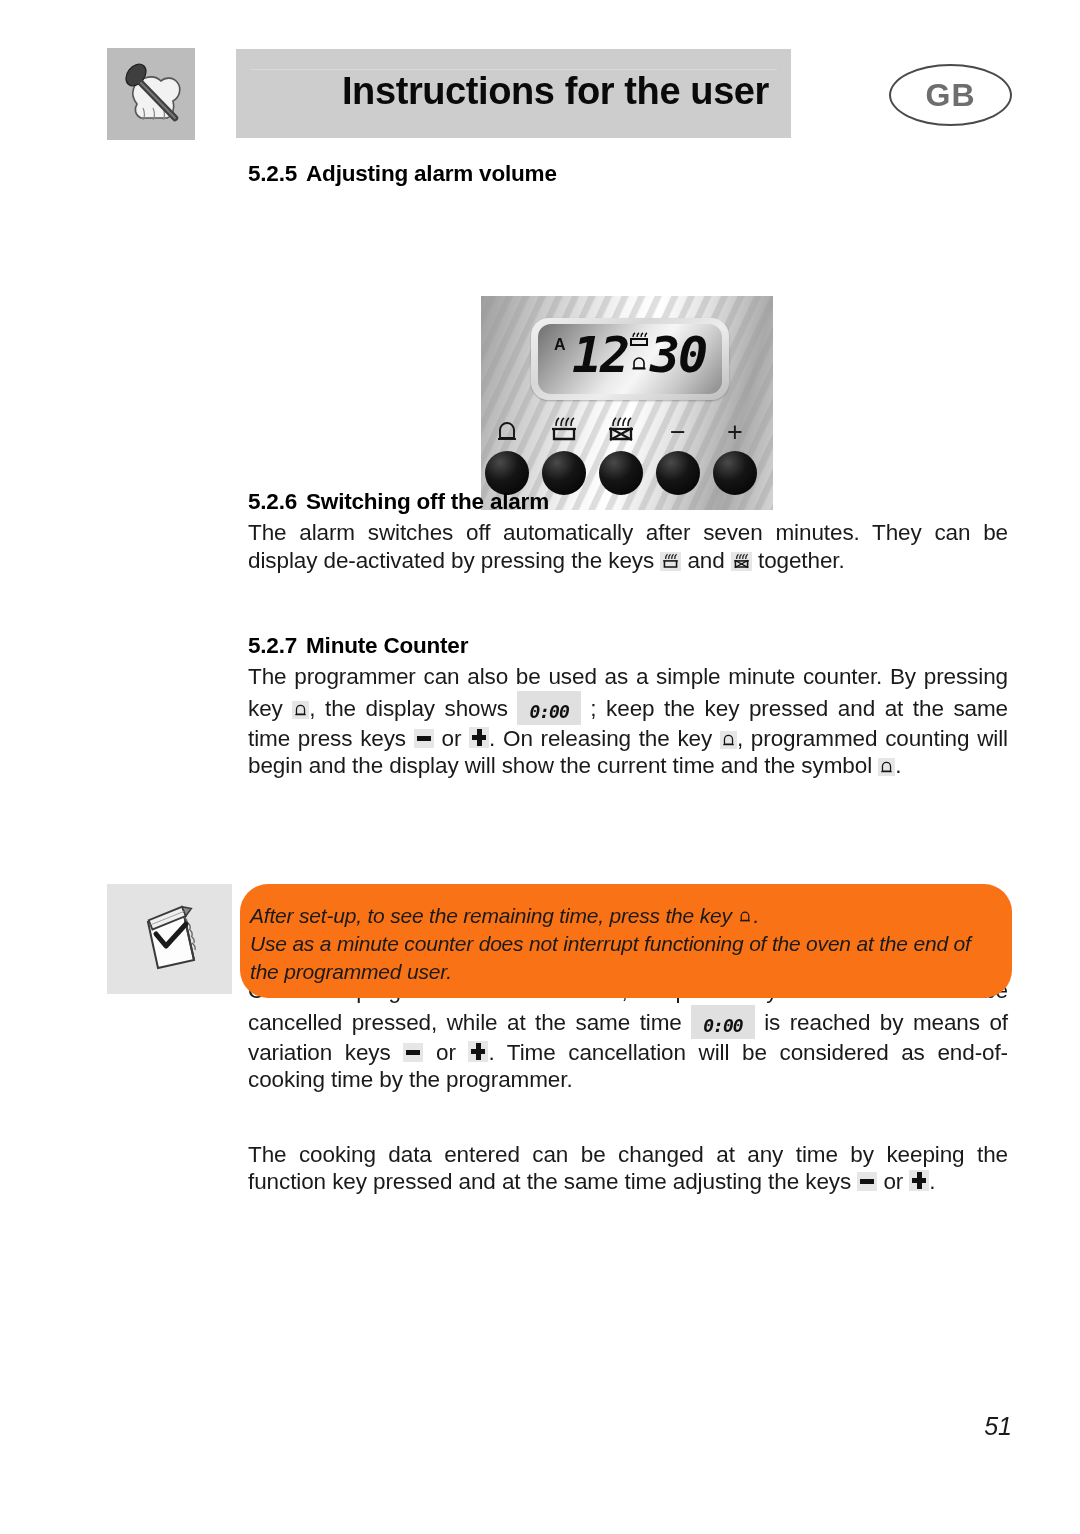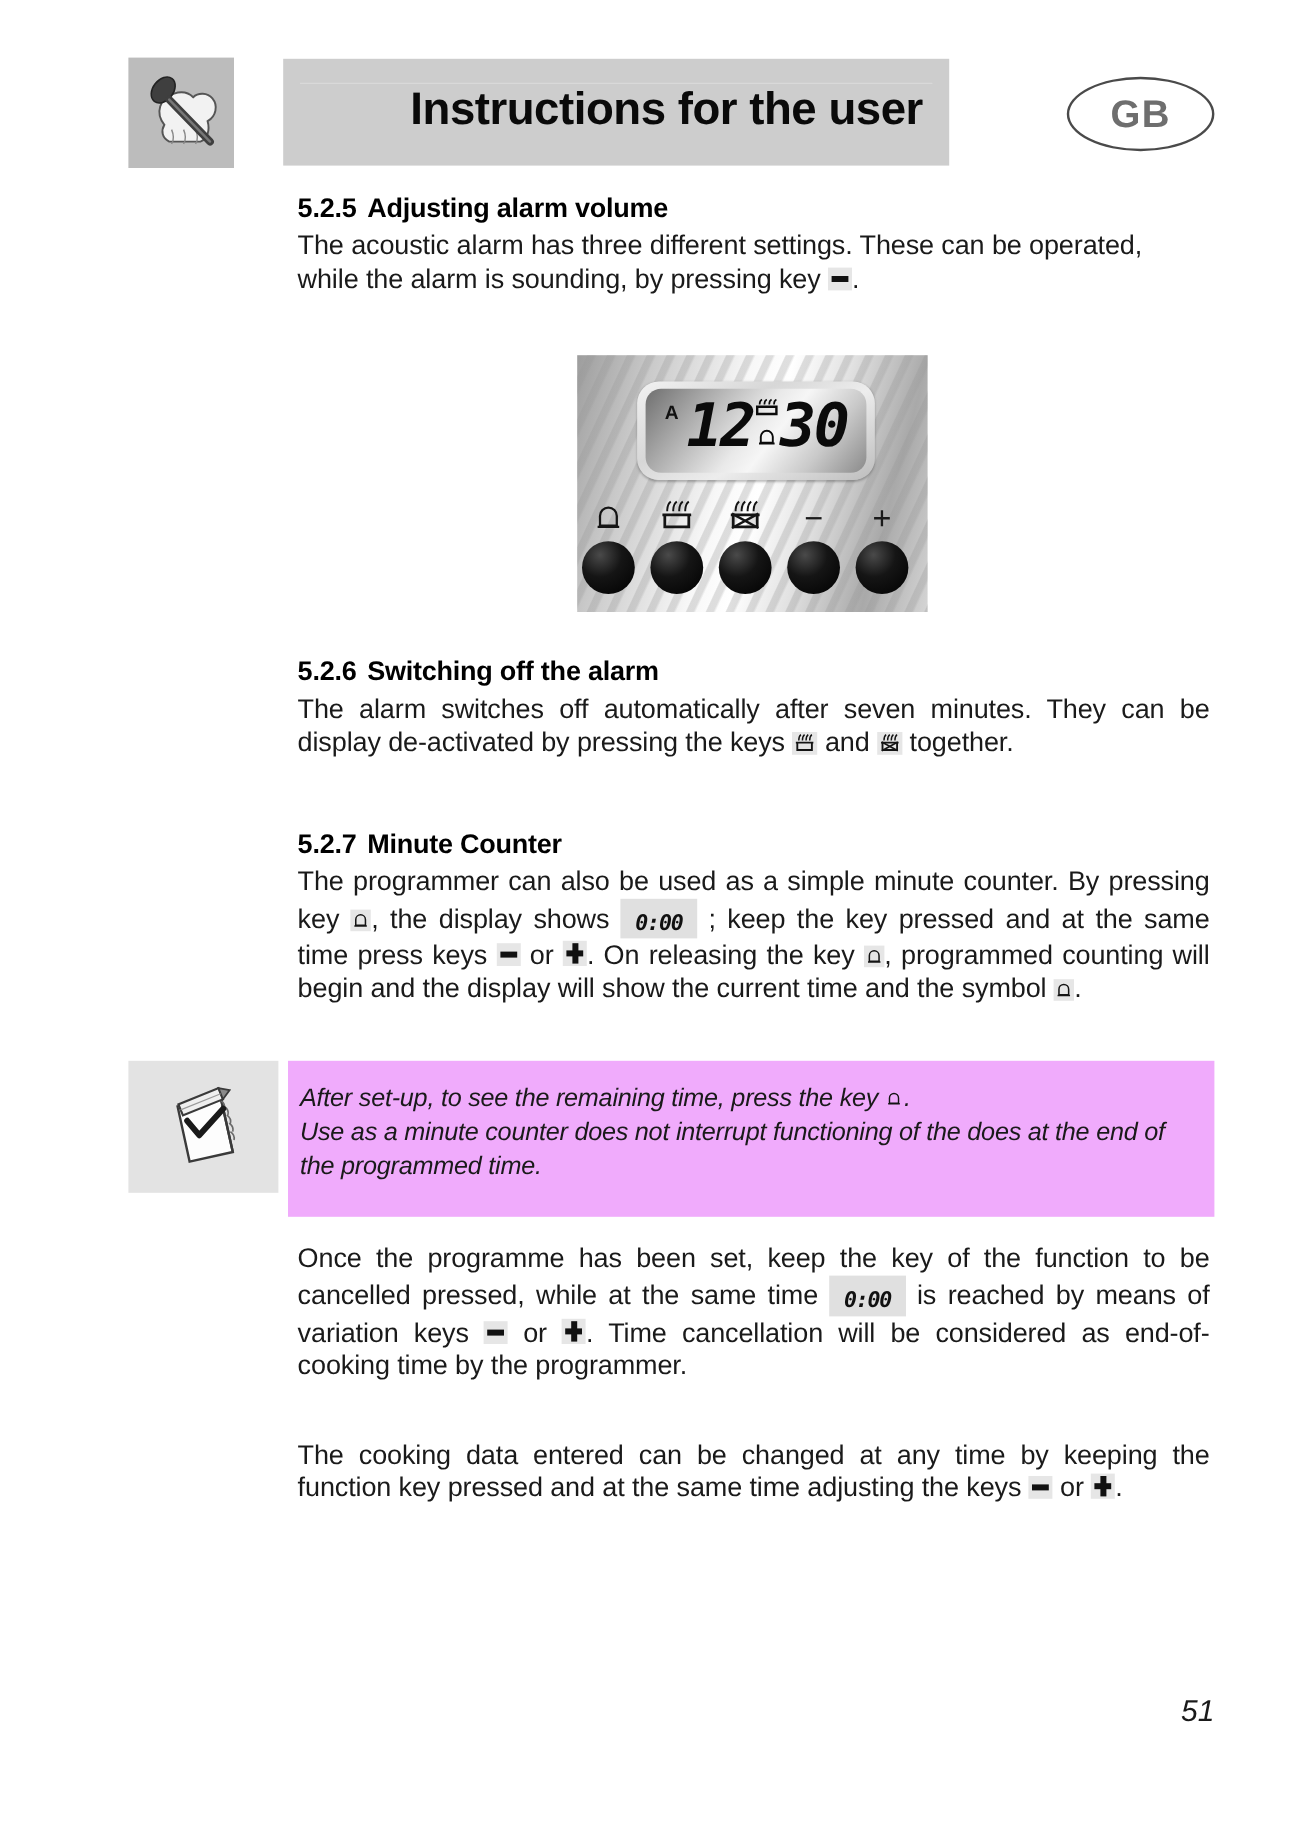--- a/index.html
+++ b/index.html
@@ -287,24 +287,25 @@
   }
   .note-iconbox {
     position: absolute;
     left: 0; top: 0;
     width: 125px; height: 110px;
     background: #e3e3e3;
   }
   .note-body {
     position: absolute;
     left: 133px; top: 0;
-    width: 772px; height: 130px;
-    background: #f0abfc;
+    width: 772px; height: 114px;
+    background: #f97316;
     box-sizing: border-box;
     padding: 18px 16px 0 10px;
+    border-radius: 28px;
   }
   .note-body p {
     margin: 0;
     font-size: 21px;
     font-style: italic;
     line-height: 1.33;
     color: #1a1a1a;
     letter-spacing: -0.2px;
   }
   .note-icon-svg {
@@ -426,23 +427,20 @@
     </div>
 
   </div>
 </div>
 
 <div class="content">
 
   <h3 class="sect">
     <span class="num">5.2.5</span><span>Adjusting alarm volume</span>
   </h3>
-  <p class="para last-left">
-    <span>The acoustic alarm has three different settings. These can be operated, while the alarm is sounding, by pressing key </span><span class="keysym sym-minus"></span><span>.</span>
-  </p>
 
   <div style="height:300px"></div>
 
   <h3 class="sect">
     <span class="num">5.2.6</span><span>Switching off the alarm</span>
   </h3>
   <p class="para">
     <span>The alarm switches off automatically after seven minutes. They can be display de-activated by pressing the keys </span><span class="sym-svg">
       <svg width="19" height="17" viewBox="0 0 30 28">
         <path d="M7 10 q0 -6 3 -8 M12 10 q0 -6 3 -8 M17 10 q0 -6 3 -8 M22 10 q0 -6 3 -8" fill="none" stroke="#141414" stroke-width="2"></path>
@@ -506,17 +504,17 @@
         <line x1="16" y1="16" x2="52" y2="16" stroke="#9a9a9a" stroke-width="1"></line>
       </g>
     </svg>
   </div>
   <div class="note-body">
     <p><span>After set-up, to see the remaining time, press the key </span><span class="sym-svg" style="background:transparent;vertical-align:-2px">
         <svg width="14" height="15" viewBox="0 0 26 26">
           <path d="M6 20 L6 12 a7 7 0 0 1 14 0 L20 20 Z" fill="none" stroke="#141414" stroke-width="2.2"></path>
           <line x1="4" y1="21" x2="22" y2="21" stroke="#141414" stroke-width="2.2"></line>
         </svg></span><span>.</span></p>
-    <p>Use as a minute counter does not interrupt functioning of the does at the end of the programmed time.</p>
+    <p>Use as a minute counter does not interrupt functioning of the oven at the end of the programmed user.</p>
   </div>
 </div>
 
 <div class="pagenum">51</div>
 
 </body></html>

